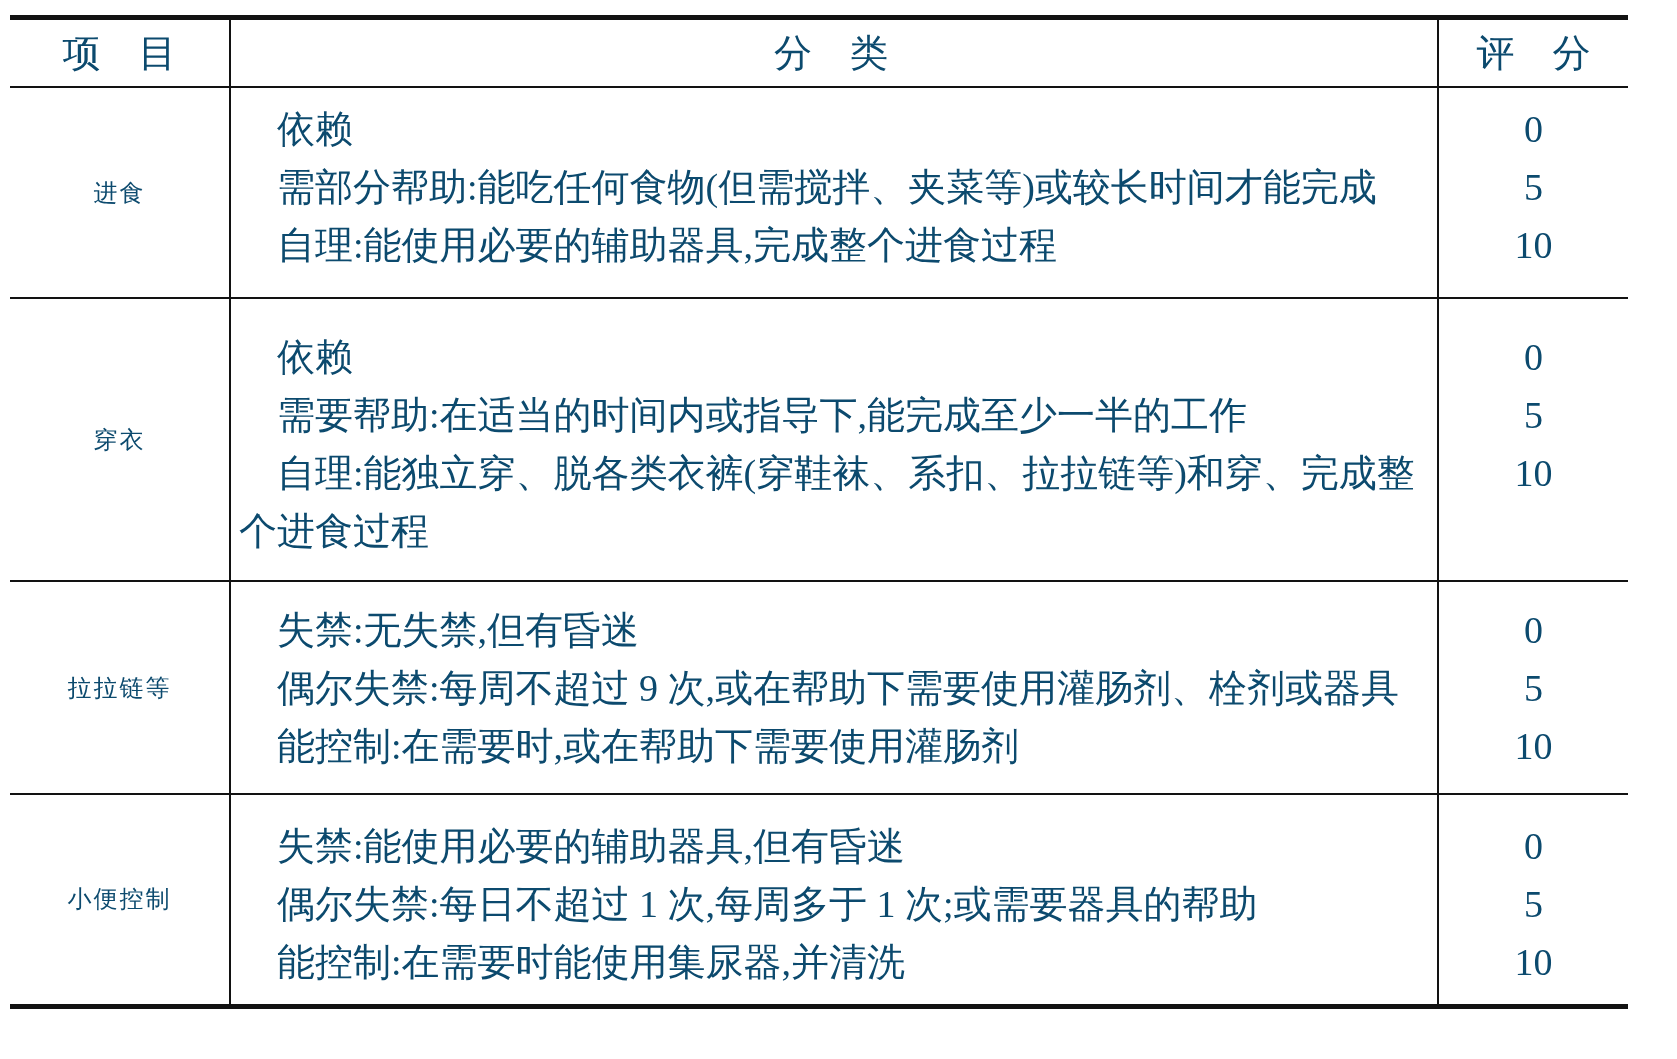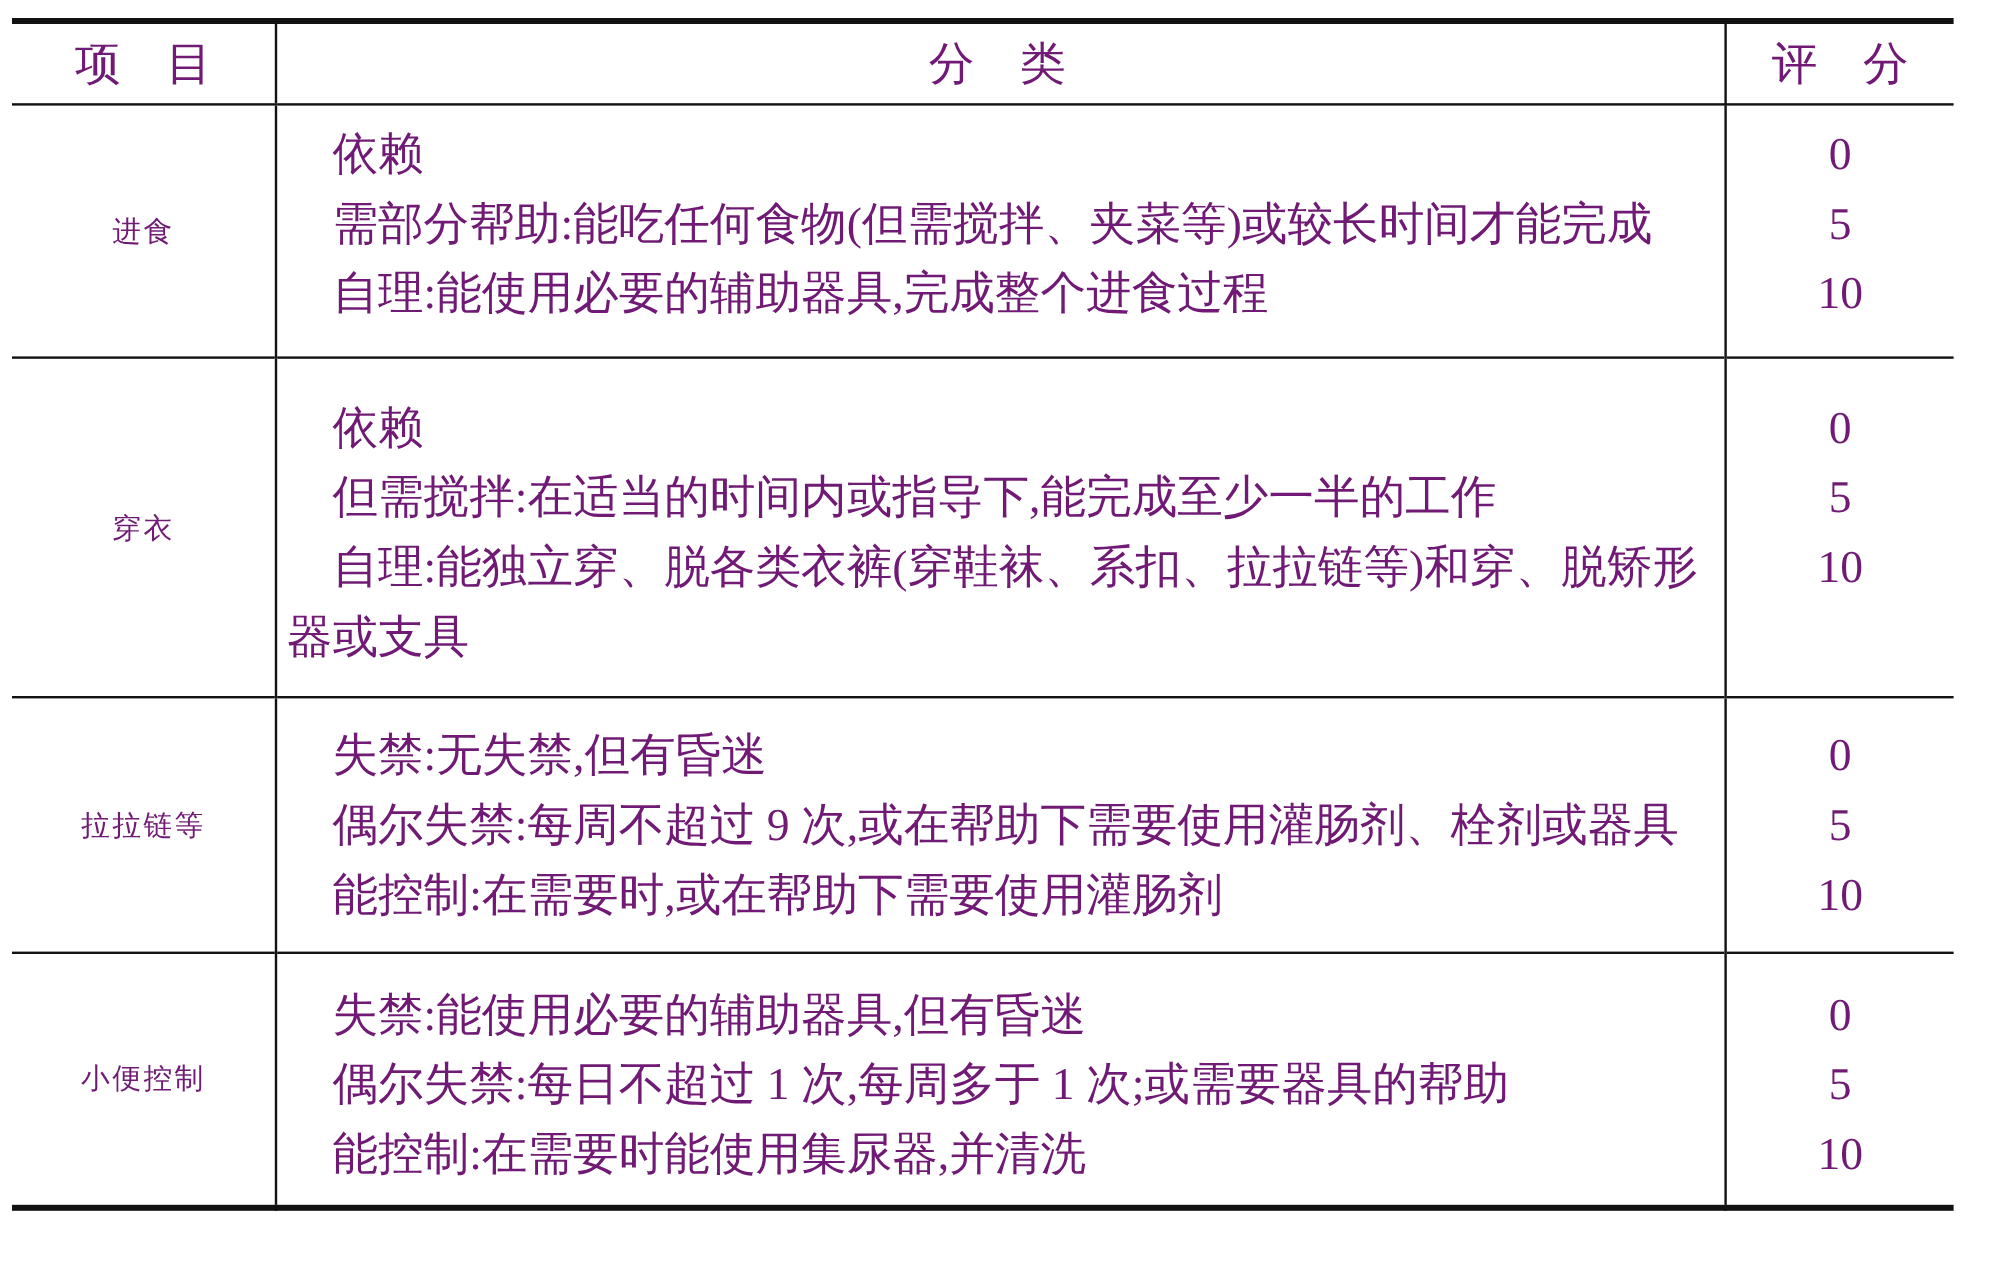--- a/index.html
+++ b/index.html
@@ -1,20 +1,20 @@
 <!DOCTYPE html>
 <html><head>
 <meta charset="utf-8">
 <style>
   html,body{margin:0;padding:0;}
   .page{
     position:relative;
     width:1677px;height:1059px;
     background:#ffffff;
-    color:#701a75;
+    color:#0c4a6e;
     font-family:"Liberation Serif","DejaVu Serif",serif;
     overflow:hidden;
   }
   table.assessment{
     position:absolute;left:10px;top:15px;
     width:1618px;
     border-collapse:collapse;
     table-layout:fixed;
     border-top:5px solid #121212;
     border-bottom:5px solid #121212;
@@ -100,22 +100,22 @@
           <div class="score">5</div>
           <div class="score">10</div>
         </td>
       </tr>
       <tr class="sec-dress">
         <td class="item-cell">
           <span>穿衣</span>
         </td>
         <td class="class-cell pad-dress">
           <p>依赖</p>
-          <p>但需搅拌:在适当的时间内或指导下,能完成至少一半的工作</p>
-          <p>自理:能独立穿、脱各类衣裤(穿鞋袜、系扣、拉拉链等)和穿、脱矫形器或支具</p>
+          <p>需要帮助:在适当的时间内或指导下,能完成至少一半的工作</p>
+          <p>自理:能独立穿、脱各类衣裤(穿鞋袜、系扣、拉拉链等)和穿、完成整个进食过程</p>
         </td>
         <td class="score-cell pad-dress">
           <div class="score">0</div>
           <div class="score">5</div>
           <div class="score">10</div>
         </td>
       </tr>
       <tr class="sec-bowel">
         <td class="item-cell">
           <span>拉拉链等</span>

